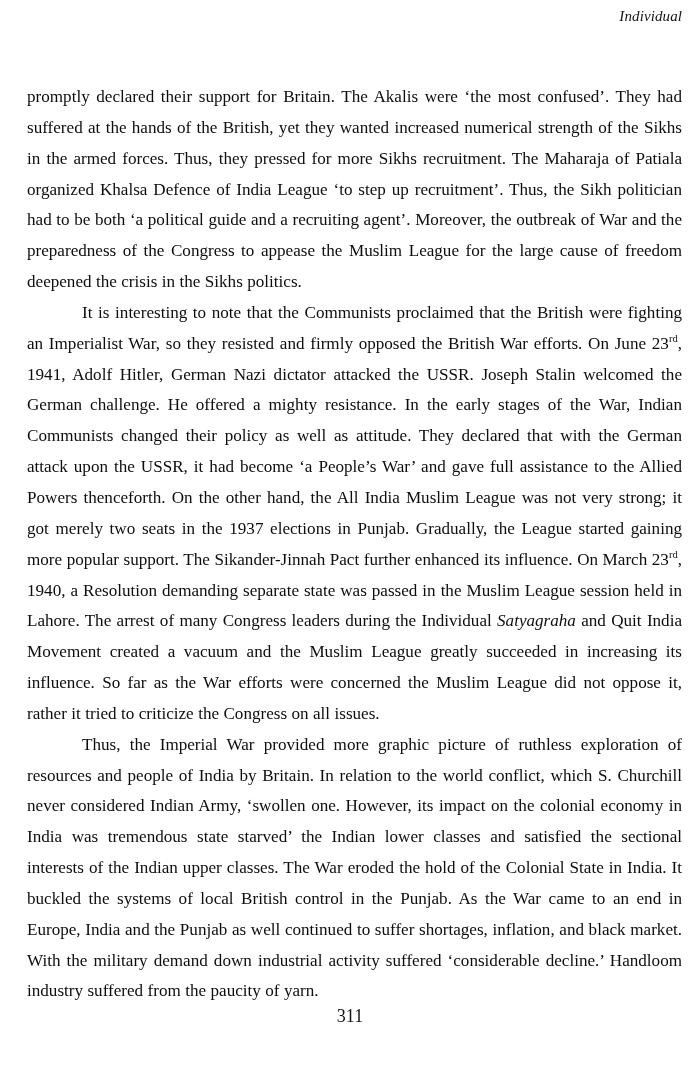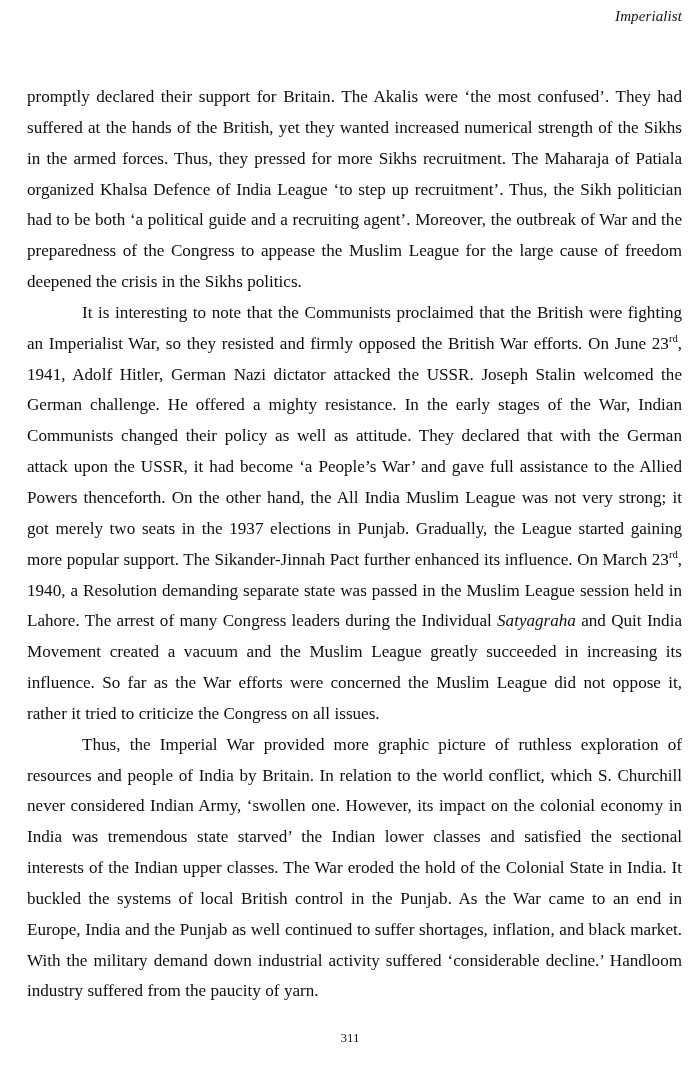--- a/index.html
+++ b/index.html
@@ -62,32 +62,32 @@
     vertical-align: super;
     line-height: 0;
   }
   em.ital {
     font-style: italic;
   }
   .folio {
     position: absolute;
     left: 0;
     right: 0;
-    top: 1030px;
+    top: 1006px;
     text-align: center;
-    font-size: 13px;
+    font-size: 18px;
     color: #141414;
   }
 </style>
 </head>
 <body>
 
 <div class="page">
 
-  <div class="running-head">Imperialist</div>
+  <div class="running-head">Individual</div>
 
   <div class="body-text">
 
     <p class="para first"><span>promptly declared their support for Britain. The Akalis were ‘the most confused’. They had suffered at the hands of the British, yet they wanted increased numerical strength of the Sikhs in the armed forces. Thus, they pressed for more Sikhs recruitment. The Maharaja of Patiala organized Khalsa Defence of India League ‘to step up recruitment’. Thus, the Sikh politician had to be both ‘a political guide and a recruiting agent’. Moreover, the outbreak of War and the preparedness of the Congress to appease the Muslim League for the large cause of freedom deepened the crisis in the Sikhs politics.</span></p>
 
     <p class="para"><span>It is interesting to note that the Communists proclaimed that the British were fighting an Imperialist War, so they resisted and firmly opposed the British War efforts. On June 23</span><sup>rd</sup><span>, 1941, Adolf Hitler, German Nazi dictator attacked the USSR. Joseph Stalin welcomed the German challenge. He offered a mighty resistance. In the early stages of the War, Indian Communists changed their policy as well as attitude. They declared that with the German attack upon the USSR, it had become ‘a People’s War’ and gave full assistance to the Allied Powers thenceforth. On the other hand, the All India Muslim League was not very strong; it got merely two seats in the 1937 elections in Punjab. Gradually, the League started gaining more popular support. The Sikander-Jinnah Pact further enhanced its influence. On March 23</span><sup>rd</sup><span>, 1940, a Resolution demanding separate state was passed in the Muslim League session held in Lahore. The arrest of many Congress leaders during the Individual </span><em class="ital">Satyagraha</em><span> and Quit India Movement created a vacuum and the Muslim League greatly succeeded in increasing its influence. So far as the War efforts were concerned the Muslim League did not oppose it, rather it tried to criticize the Congress on all issues.</span></p>
 
     <p class="para"><span>Thus, the Imperial War provided more graphic picture of ruthless exploration of resources and people of India by Britain. In relation to the world conflict, which S. Churchill never considered Indian Army, ‘swollen one. However, its impact on the colonial economy in India was tremendous state starved’ the Indian lower classes and satisfied the sectional interests of the Indian upper classes. The War eroded the hold of the Colonial State in India. It buckled the systems of local British control in the Punjab. As the War came to an end in Europe, India and the Punjab as well continued to suffer shortages, inflation, and black market. With the military demand down industrial activity suffered ‘considerable decline.’ Handloom industry suffered from the paucity of yarn.</span></p>
 
   </div>

